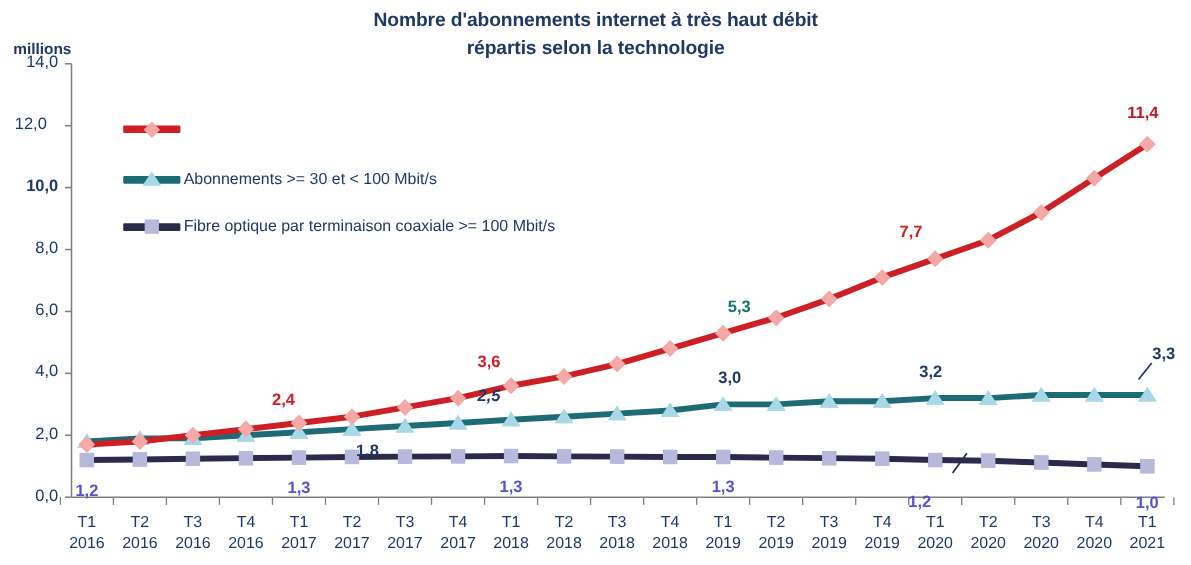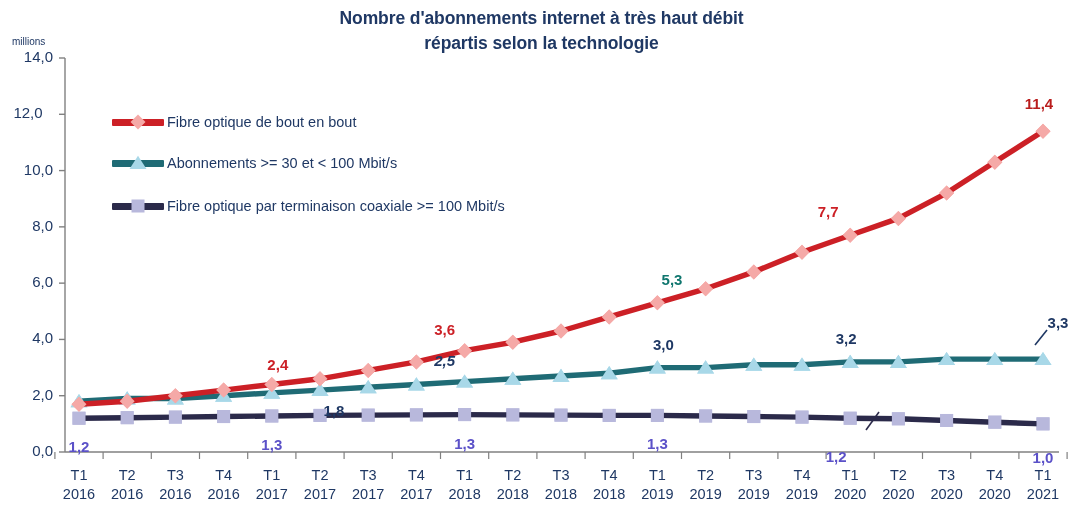--- a/index.html
+++ b/index.html
@@ -12,21 +12,21 @@
 
   .title{
     position:absolute;left:0;top:6px;width:1083px;text-align:center;
     color:#1F3864;font-size:17.5px;font-weight:bold;line-height:25px;
     letter-spacing:-0.1px;
   }
   .title div{white-space:nowrap;}
 
   .axis-unit{
     position:absolute;left:12px;top:36px;color:#1F3864;
-    font-size:10px;font-weight:normal;
+    font-size:14px;font-weight:bold;
   }
 
   .ytick-label{
     position:absolute;width:50px;text-align:right;
     color:#1F3864;font-size:15px;
   }
   .xtick-label{
     position:absolute;width:52px;text-align:center;
     color:#1F3864;font-size:14.5px;line-height:19px;
   }
@@ -244,21 +244,21 @@
         <line x1="1035" y1="345" x2="1047" y2="330" stroke="#1F3864" stroke-width="1.6"></line>
       </g>
     </svg>
 
   <div id="ytick-layer">
       <div class="ytick-label" style="left: 3px; top: 442px;">0,0</div>
       <div class="ytick-label" style="left: 3px; top: 385.714px;">2,0</div>
       <div class="ytick-label" style="left: 3px; top: 329.429px;">4,0</div>
       <div class="ytick-label" style="left: 3px; top: 273.143px;">6,0</div>
       <div class="ytick-label" style="left: 3px; top: 216.857px;">8,0</div>
-      <div class="ytick-label" style="left: 3px; top: 160.571px;">10,0</div>
+      <div class="ytick-label" style="left: 3px; top: 160.571px; font-weight: bold;">10,0</div>
       <div class="ytick-label" style="left: 3px; top: 104.286px; text-align: center;">12,0</div>
       <div class="ytick-label" style="left: 3px; top: 48px;">14,0</div>
     </div>
   <div id="xtick-layer">
       <div class="xtick-label" style="left: 53px; top: 466px;">
         <span>T1</span>
         <span>2016</span>
       </div>
       <div class="xtick-label" style="left: 101.2px; top: 466px;">
         <span>T2</span>
@@ -343,21 +343,20 @@
     </div>
   <div id="legend-layer">
       <div class="legend-row" style="left: 112px; top: 114px;">
         <div class="legend-line" style="background: rgb(204, 32, 38);">
           <svg width="20" height="20" style="position: absolute; left: 16px; top: -6.5px;">
             <g>
               <polygon points="10,2.5 17.5,10 10,17.5 2.5,10" fill="#F5A9A7"></polygon>
             </g>
           </svg>
         </div>
-        <div class="legend-text">Fibre optique de bout en bout</div>
       </div>
       <div class="legend-row" style="left: 112px; top: 155px;">
         <div class="legend-line" style="background: rgb(31, 107, 117);">
           <svg width="20" height="20" style="position: absolute; left: 16px; top: -6.5px;">
             <g>
               <polygon points="10,2.7750000000000004 18.5,15.95 1.5,15.95" fill="#A8D8E8"></polygon>
             </g>
           </svg>
         </div>
         <div class="legend-text">Abonnements &gt;= 30 et &lt; 100 Mbit/s</div>
@@ -367,21 +366,21 @@
           <svg width="20" height="20" style="position: absolute; left: 16px; top: -6.5px;">
             <g>
               <rect x="3.5" y="3.5" width="13" height="13" fill="#B8B8DC"></rect>
             </g>
           </svg>
         </div>
         <div class="legend-text">Fibre optique par terminaison coaxiale &gt;= 100 Mbit/s</div>
       </div>
     </div>
   <div id="dlabel-layer">
-      <div class="dlabel" style="left: 257.8px; top: 364.457px; color: rgb(204, 32, 38); margin-left: 20px;">2,4</div>
+      <div class="dlabel" style="left: 257.8px; top: 364.457px; color: rgb(204, 32, 38);">2,4</div>
       <div class="dlabel" style="left: 444.6px; top: 328.686px; color: rgb(204, 32, 38);">3,6</div>
       <div class="dlabel" style="left: 672px; top: 278.843px; color: #0f766e;">5,3</div>
       <div class="dlabel" style="left: 828.2px; top: 211.3px; color: rgb(204, 32, 38);">7,7</div>
       <div class="dlabel" style="left: 1039px; top: 103.171px; color: #b91c1c;">11,4</div>
       <div class="dlabel" style="left: 334px; top: 410.086px; color: rgb(31, 56, 100);">1,8</div>
       <div class="dlabel" style="left: 444.6px; top: 359.643px; color: rgb(31, 56, 100); font-style: italic;">2,5</div>
       <div class="dlabel" style="left: 663.4px; top: 343.571px; color: rgb(31, 56, 100);">3,0</div>
       <div class="dlabel" style="left: 846.2px; top: 337.943px; color: rgb(31, 56, 100);">3,2</div>
       <div class="dlabel" style="left: 1043px; top: 322.129px; color: rgb(31, 56, 100); margin-left: 15px;">3,3</div>
       <div class="dlabel" style="left: 79px; top: 446.229px; color: rgb(91, 81, 200);">1,2</div>

